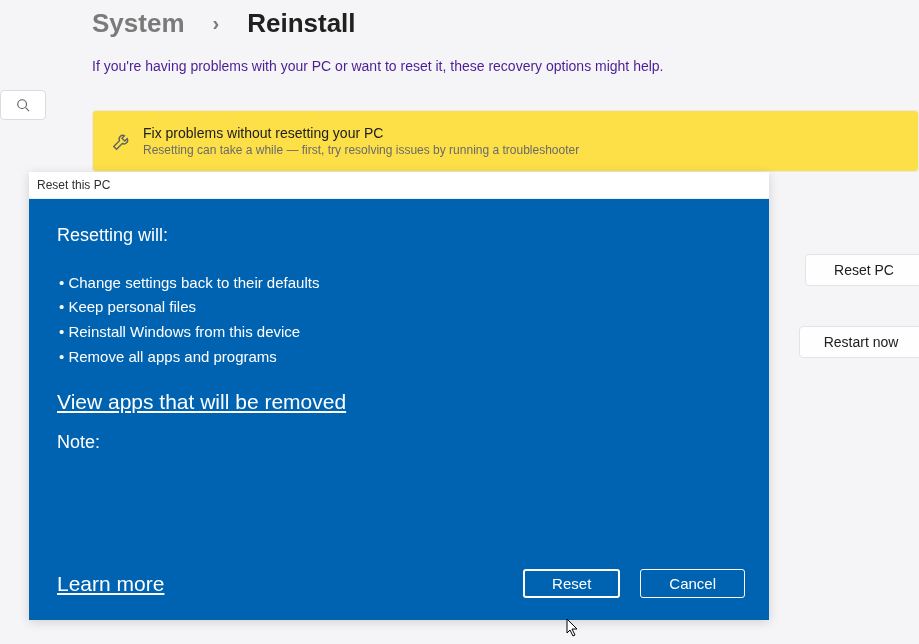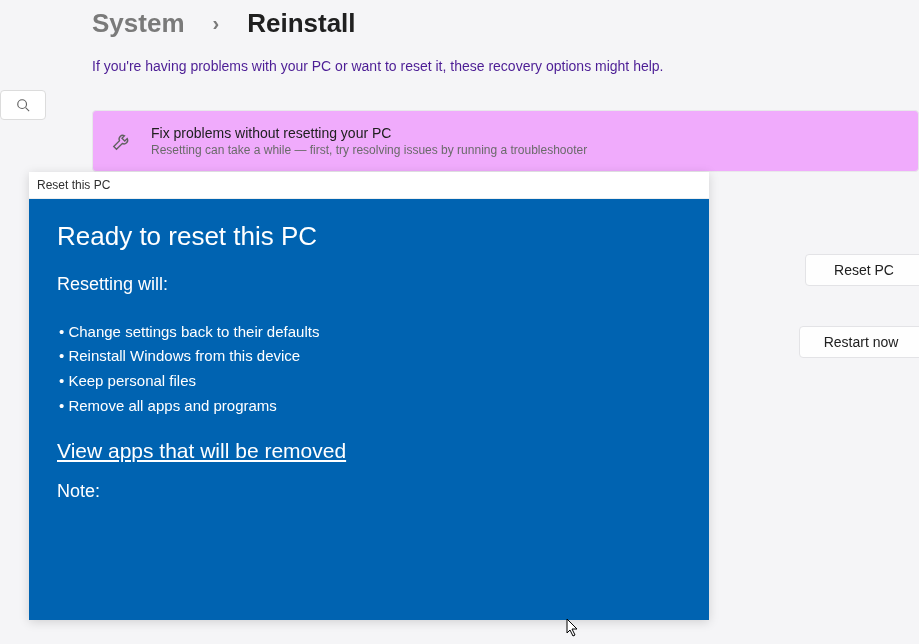--- a/index.html
+++ b/index.html
@@ -54,27 +54,27 @@
       display: flex;
       align-items: center;
       justify-content: center;
     }
     .troubleshoot-card {
       position: absolute;
       top: 110px;
       left: 92px;
       right: 0;
       height: 62px;
-      background: #f0abfc;
+      background: #fde047;
       border: 1px solid #e8e8ea;
       border-radius: 4px;
       display: flex;
       align-items: center;
       padding: 12px 18px;
-      gap: 18px;
+      gap: 10px;
     }
     .troubleshoot-icon {
       width: 22px;
       height: 22px;
       flex-shrink: 0;
       color: #606060;
     }
     .card-text {
       display: flex;
       flex-direction: column;
@@ -103,21 +103,21 @@
       cursor: pointer;
     }
     .btn-reset-pc { top: 254px; right: -4px; width: 118px; }
     .btn-restart { top: 326px; right: -4px; width: 124px; }
 
     
     .dialog {
       position: absolute;
       top: 172px;
       left: 29px;
-      width: 680px;
+      width: 740px;
       background: #fff;
       box-shadow: 0 2px 10px rgba(0,0,0,0.15);
     }
     .dialog-titlebar {
       background: #fff;
       padding: 6px 8px;
       font-size: 12px;
       color: #303030;
       border-bottom: 1px solid #eee;
     }
@@ -222,34 +222,40 @@
     <span class="card-sub">Resetting can take a while — first, try resolving issues by running a troubleshooter</span>
   </div>
 </div>
 
 <div class="pill-button btn-reset-pc">Reset PC</div>
 <div class="pill-button btn-restart">Restart now</div>
 
 <div class="dialog">
   <div class="dialog-titlebar">Reset this PC</div>
   <div class="dialog-body">
-    <div class="dialog-heading">Ready to reset this PC</div>
 
     <div class="dialog-text">Resetting will:</div>
     <ul class="dialog-bullets">
       <li>Change settings back to their defaults</li>
+      <li>Keep personal files</li>
       <li>Reinstall Windows from this device</li>
-      <li>Keep personal files</li>
       <li>Remove all apps and programs</li>
     </ul>
     <a class="dialog-link">View apps that will be removed</a>
 
     <div class="note-block">
       <div class="dialog-text">Note:</div>
     </div>
 
+    <div class="dialog-footer">
+      <a class="dialog-link">Learn more</a>
+      <div class="dialog-footer-right">
+        <div class="dlg-btn primary">Reset</div>
+        <div class="dlg-btn">Cancel</div>
+      </div>
+    </div>
 
     
     <svg class="cursor" viewBox="0 0 14 20">
       <path d="M1 1 L1 15 L4 12 L7 18 L9 17 L6 11 L11 11 Z" fill="#fff" stroke="#000" stroke-width="1"></path>
     </svg>
   </div>
 </div>
 
 </body></html>

